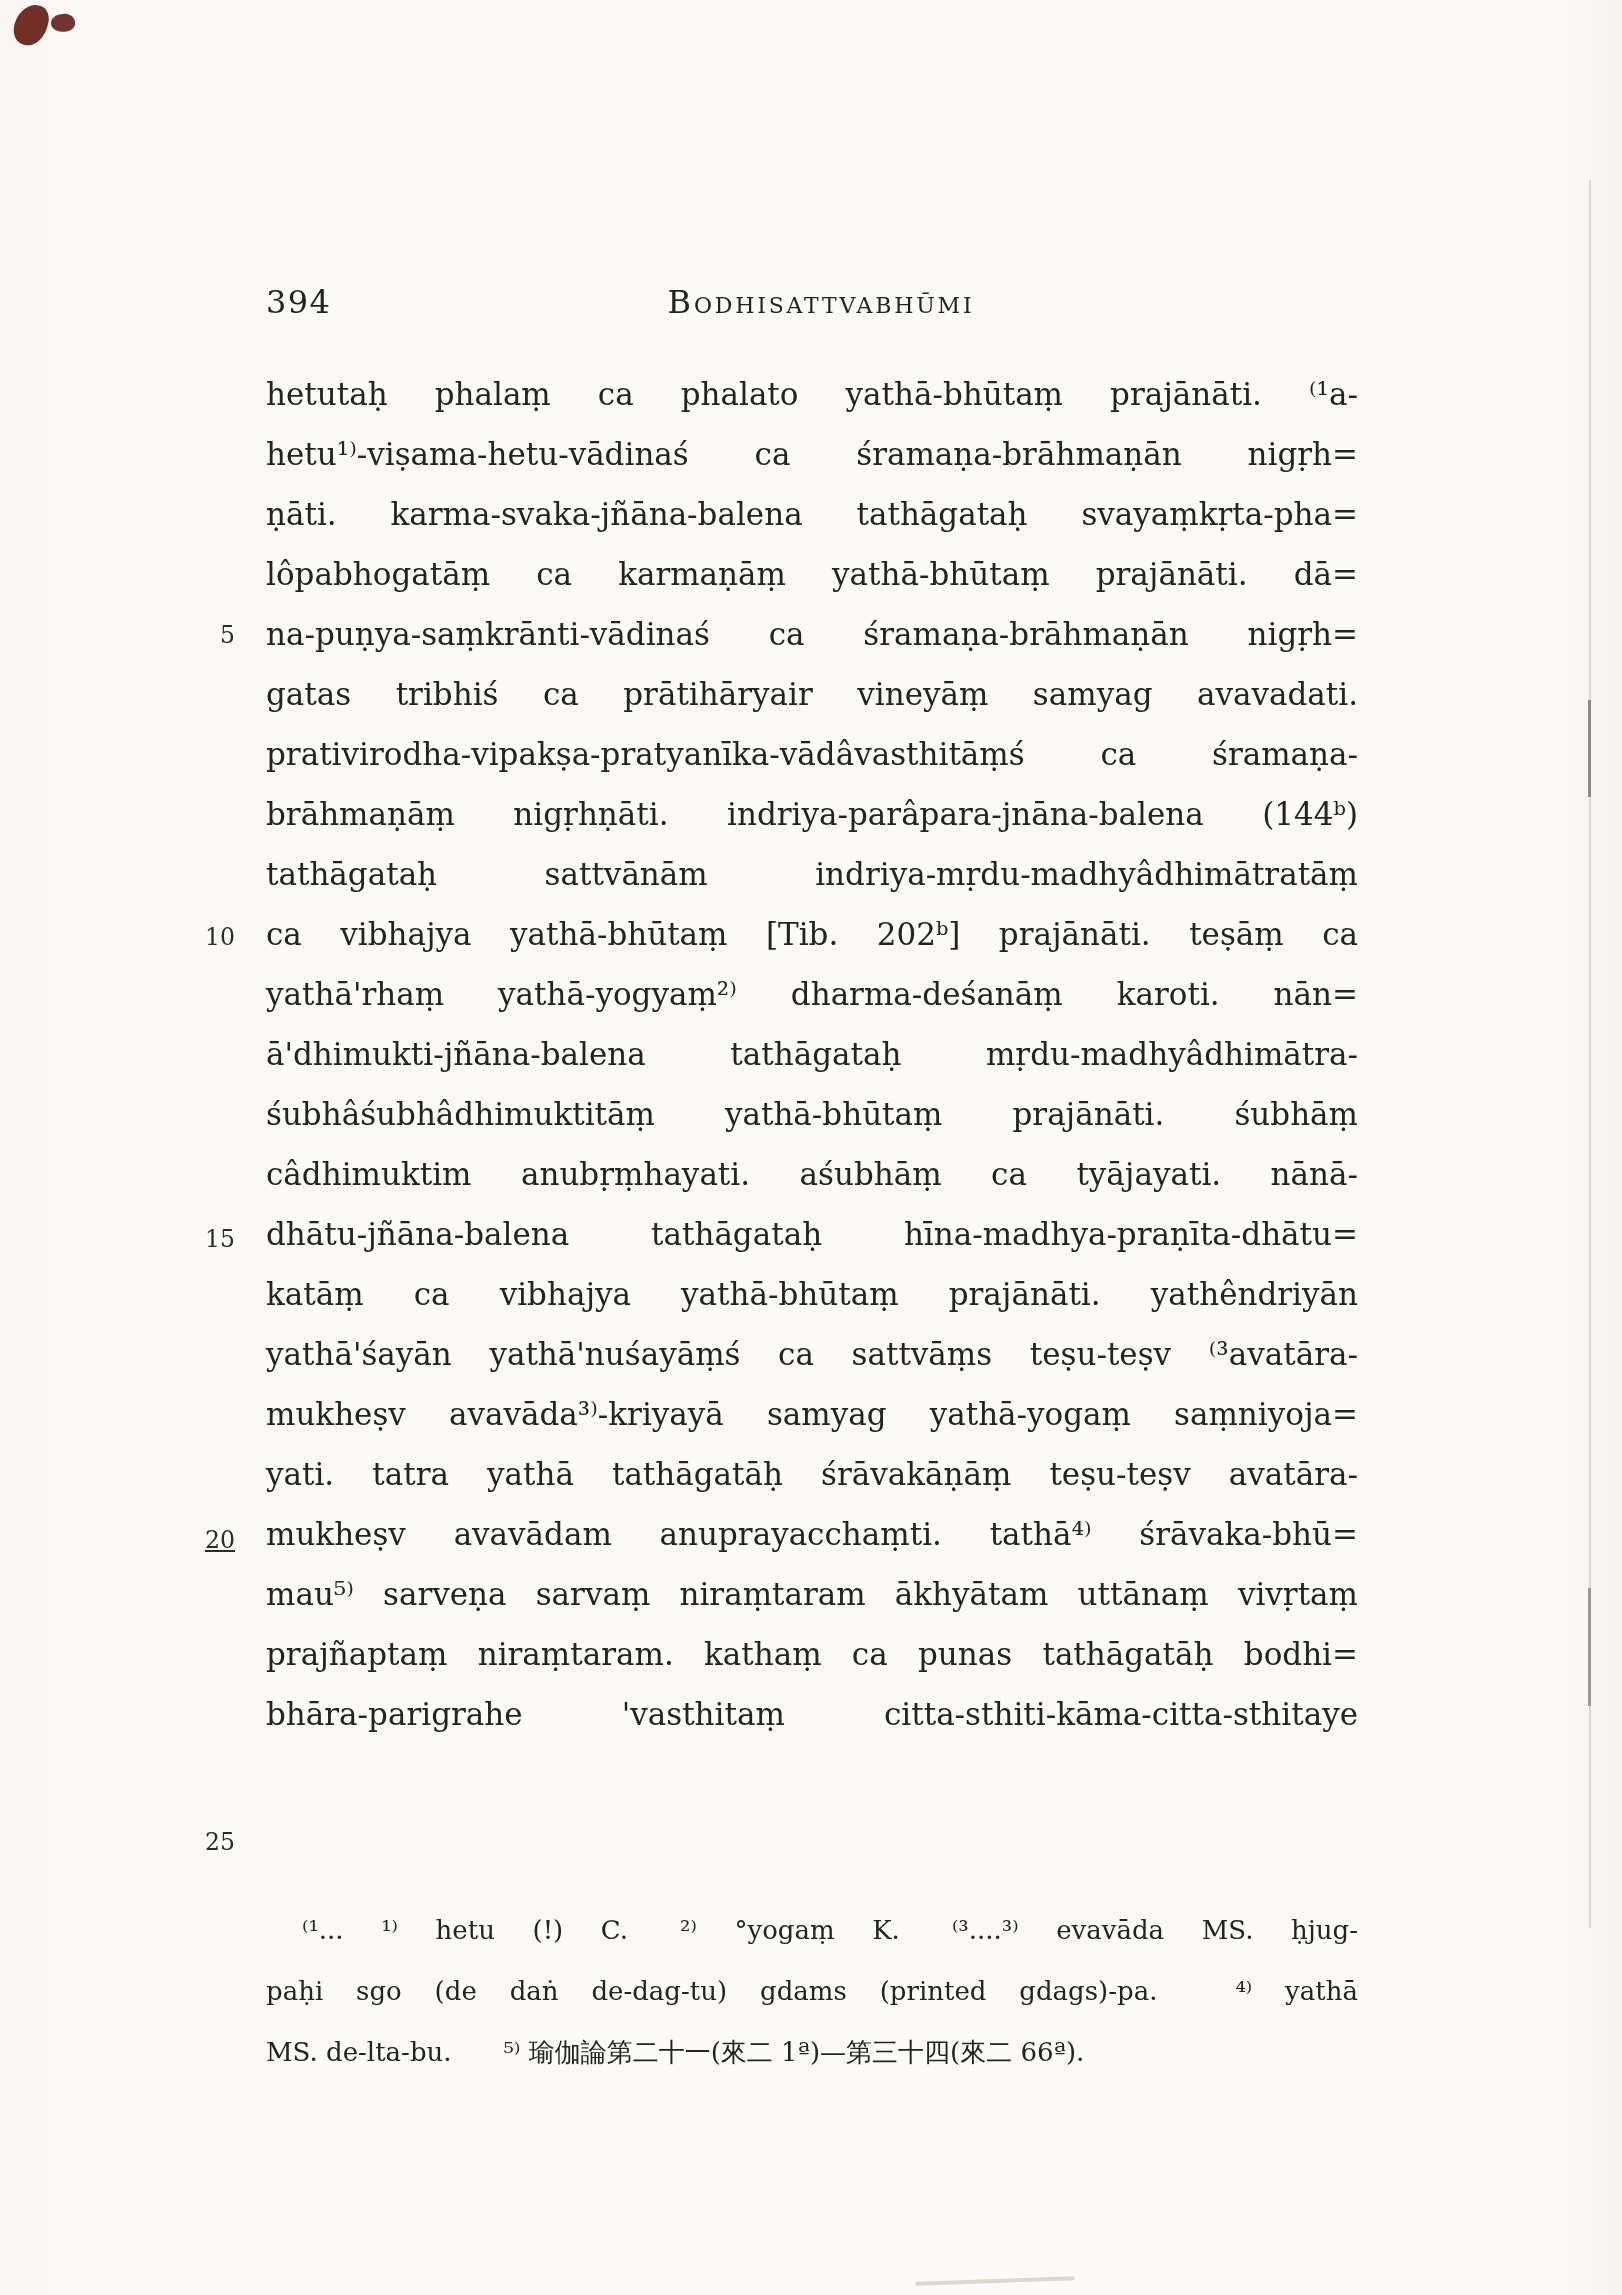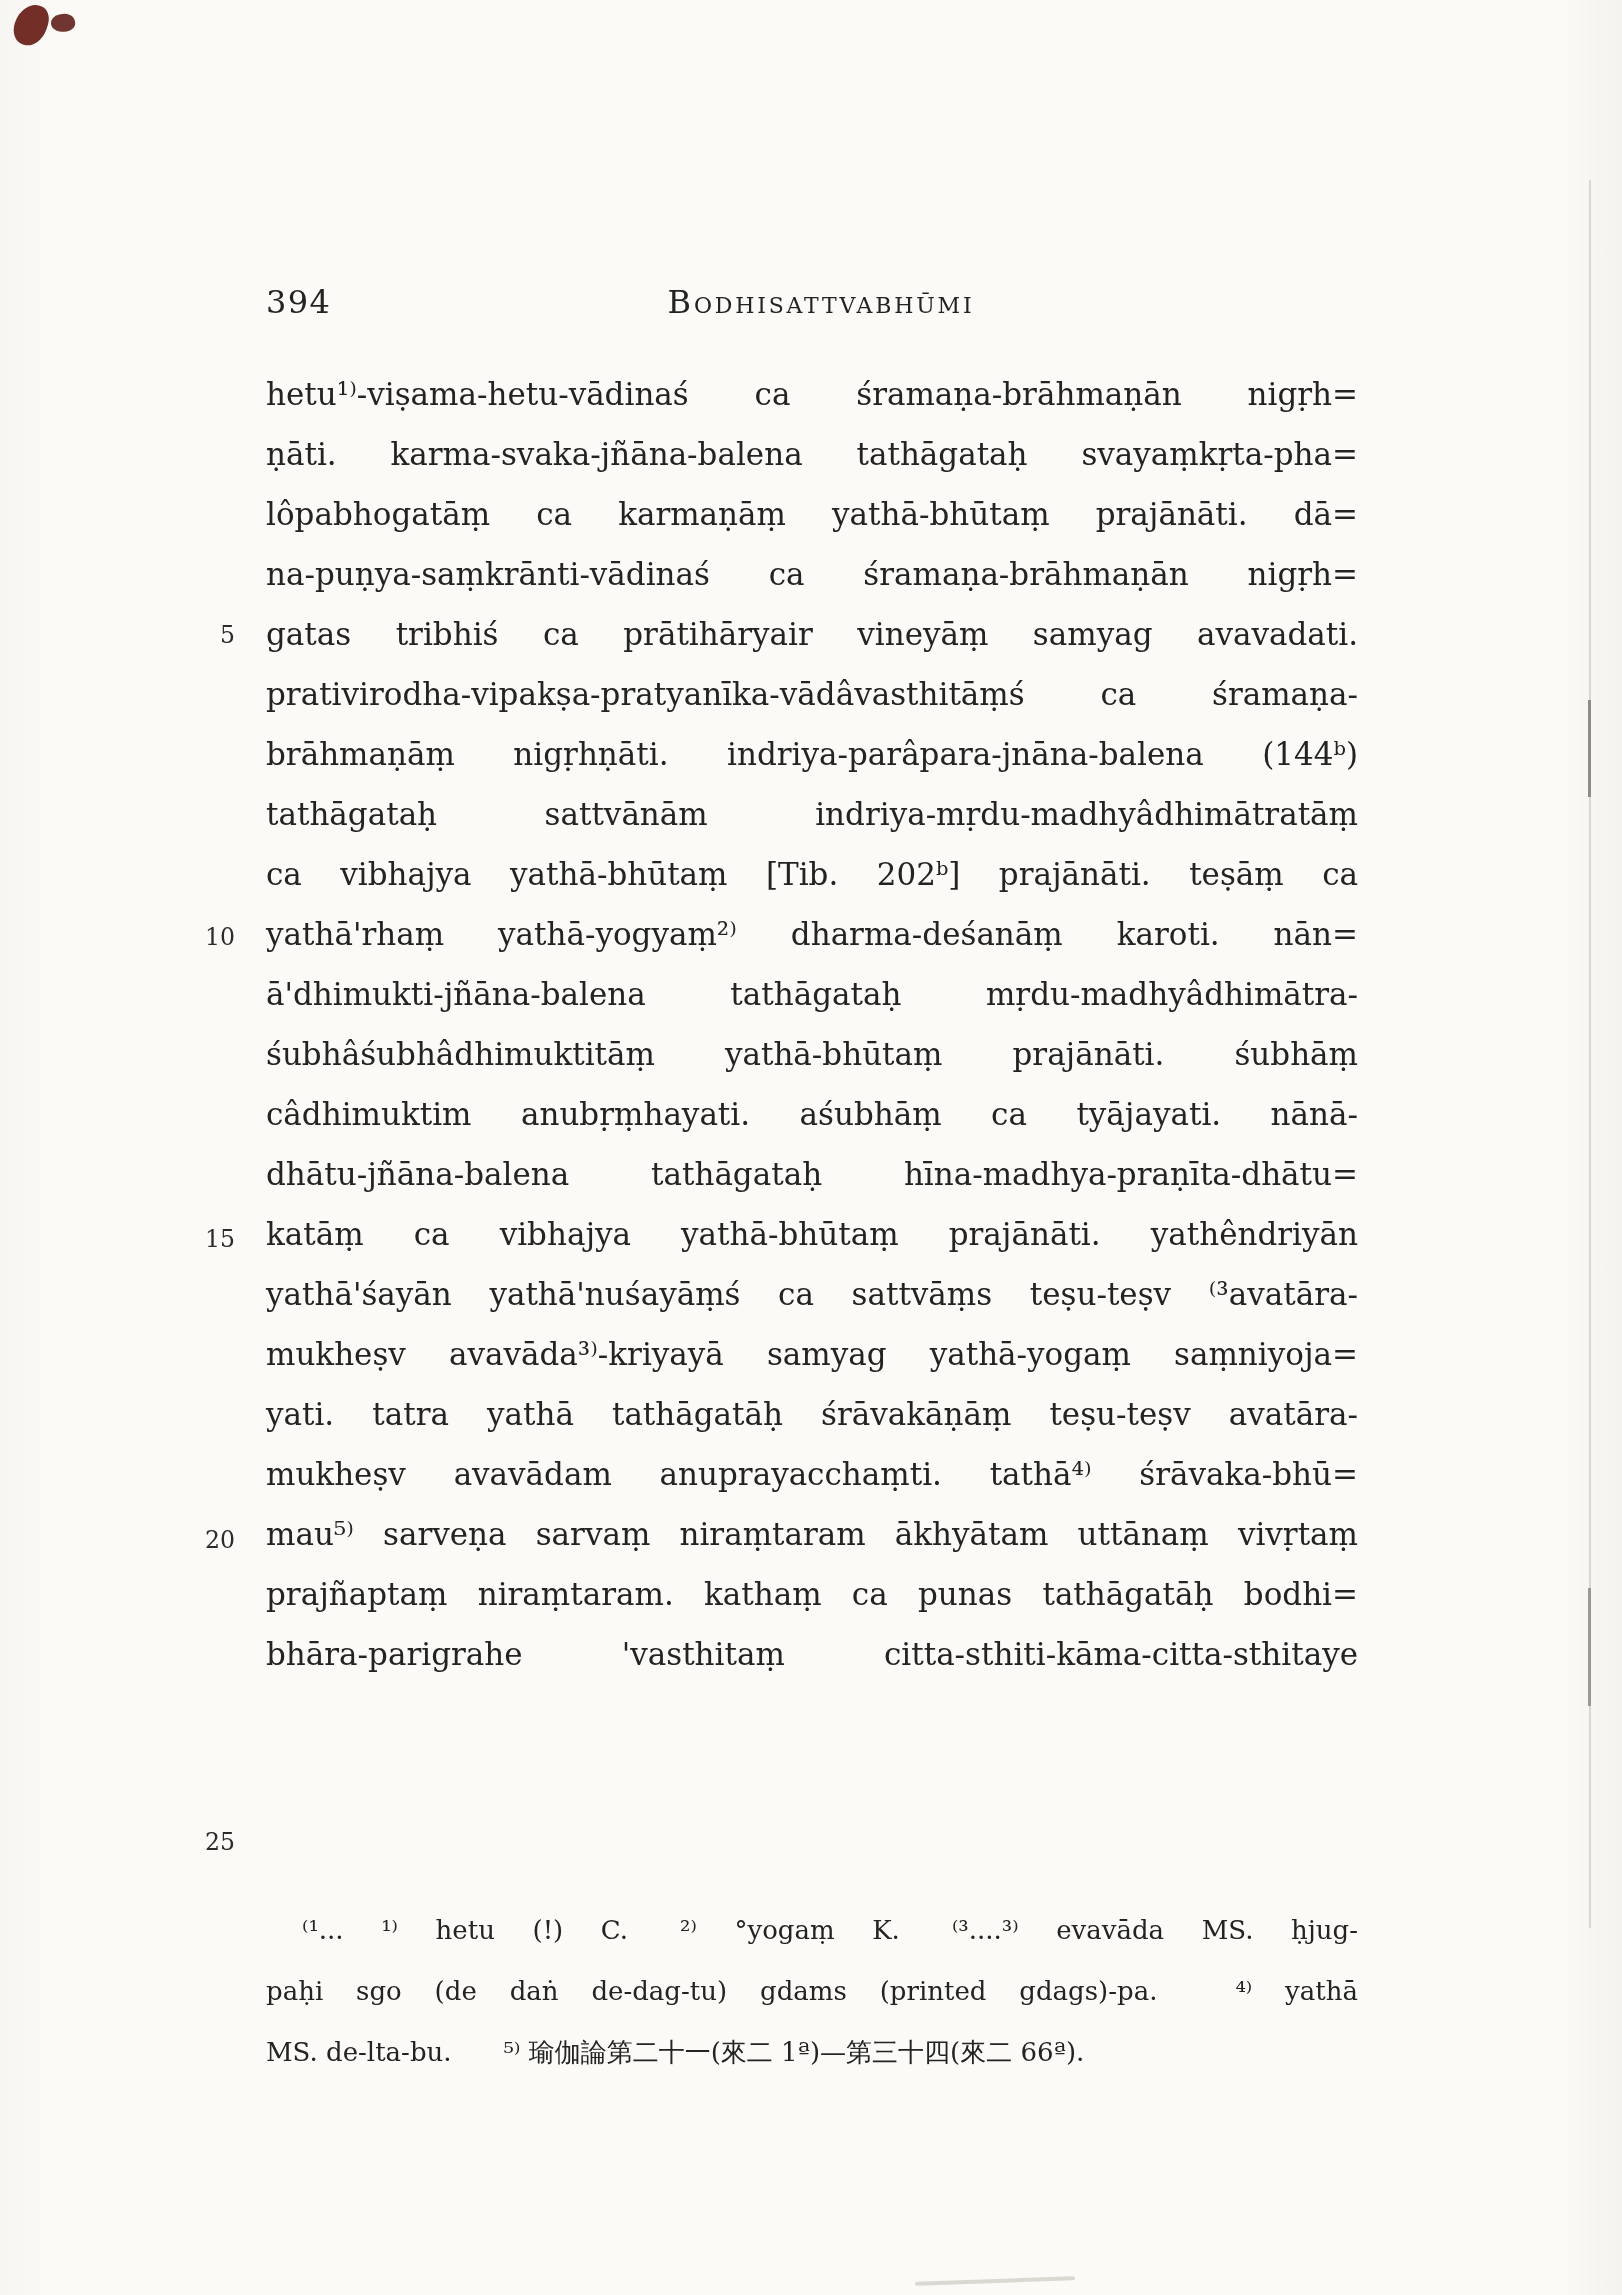--- a/index.html
+++ b/index.html
@@ -71,21 +71,21 @@
     width: 62px;
     height: 60px;
     line-height: 60px;
     text-align: right;
     font-size: 23.6px;
     color: #2b2b2b;
   }
   .mn-5  { top: 605px; }
   .mn-10 { top: 907px; }
   .mn-15 { top: 1209px; }
-  .mn-20 { top: 1510px; }
+  .mn-20 { top: 1510px; text-decoration: underline; }
   .mn-25 { top: 1812px; }
 
   
   .footnotes {
     position: absolute;
     top: 1900px;
     left: 266px;
     width: 1092px;
     font-size: 26px;
   }
@@ -144,20 +144,21 @@
     <span class="running-title">Bodhisattvabhūmi</span>
   </div>
 
   <span class="margin-num mn-5">5</span>
   <span class="margin-num mn-10">10</span>
   <span class="margin-num mn-15">15</span>
   <span class="margin-num mn-20">20</span>
   <span class="margin-num mn-25">25</span>
 
   <div class="body-text">
+    <div class="line">hetutaḥ phalaṃ ca phalato yathā-bhūtaṃ prajānāti. ⁽¹a-</div>
     <div class="line">hetu¹⁾-viṣama-hetu-vādinaś ca śramaṇa-brāhmaṇān nigṛh=</div>
     <div class="line">ṇāti. karma-svaka-jñāna-balena tathāgataḥ svayaṃkṛta-pha=</div>
     <div class="line">lôpabhogatāṃ ca karmaṇāṃ yathā-bhūtaṃ prajānāti. dā=</div>
     <div class="line">na-puṇya-saṃkrānti-vādinaś ca śramaṇa-brāhmaṇān nigṛh=</div>
     <div class="line">gatas tribhiś ca prātihāryair vineyāṃ samyag avavadati.</div>
     <div class="line">prativirodha-vipakṣa-pratyanīka-vādâvasthitāṃś ca śramaṇa-</div>
     <div class="line">brāhmaṇāṃ nigṛhṇāti. indriya-parâpara-jnāna-balena (144ᵇ)</div>
     <div class="line">tathāgataḥ sattvānām indriya-mṛdu-madhyâdhimātratāṃ</div>
     <div class="line">ca vibhajya yathā-bhūtaṃ [Tib. 202ᵇ] prajānāti. teṣāṃ ca</div>
     <div class="line">yathā'rhaṃ yathā-yogyaṃ²⁾ dharma-deśanāṃ karoti. nān=</div>

